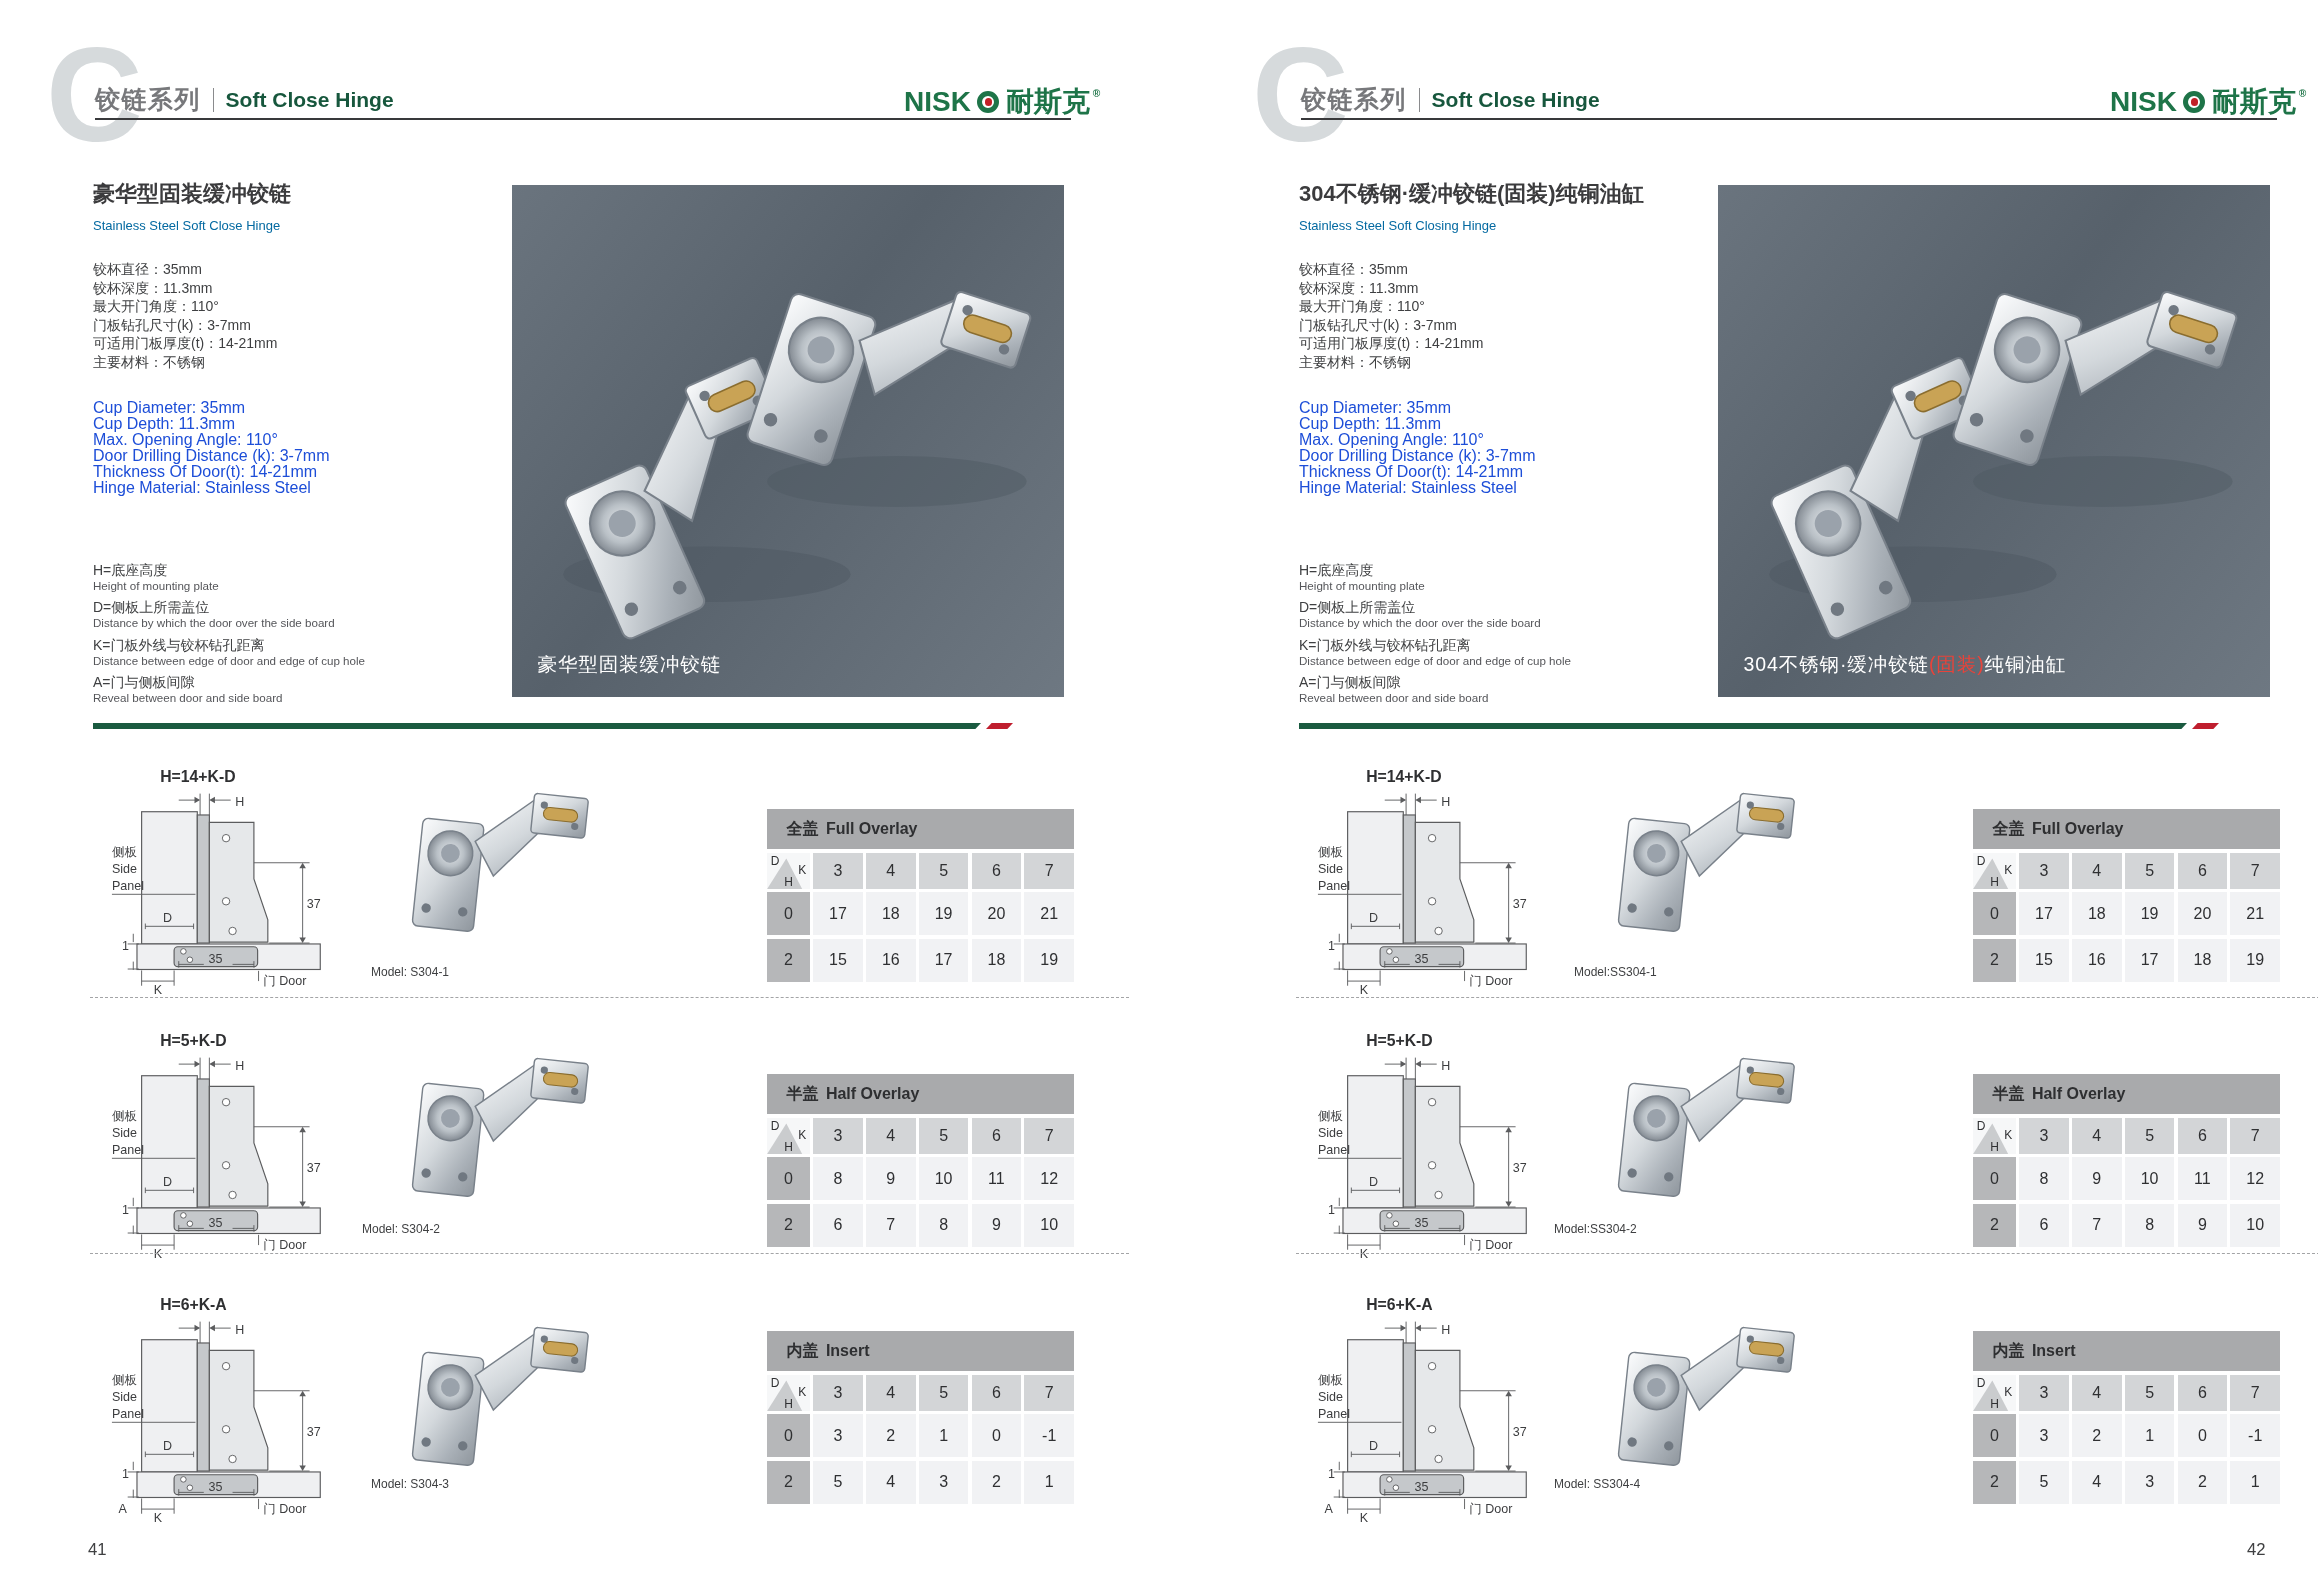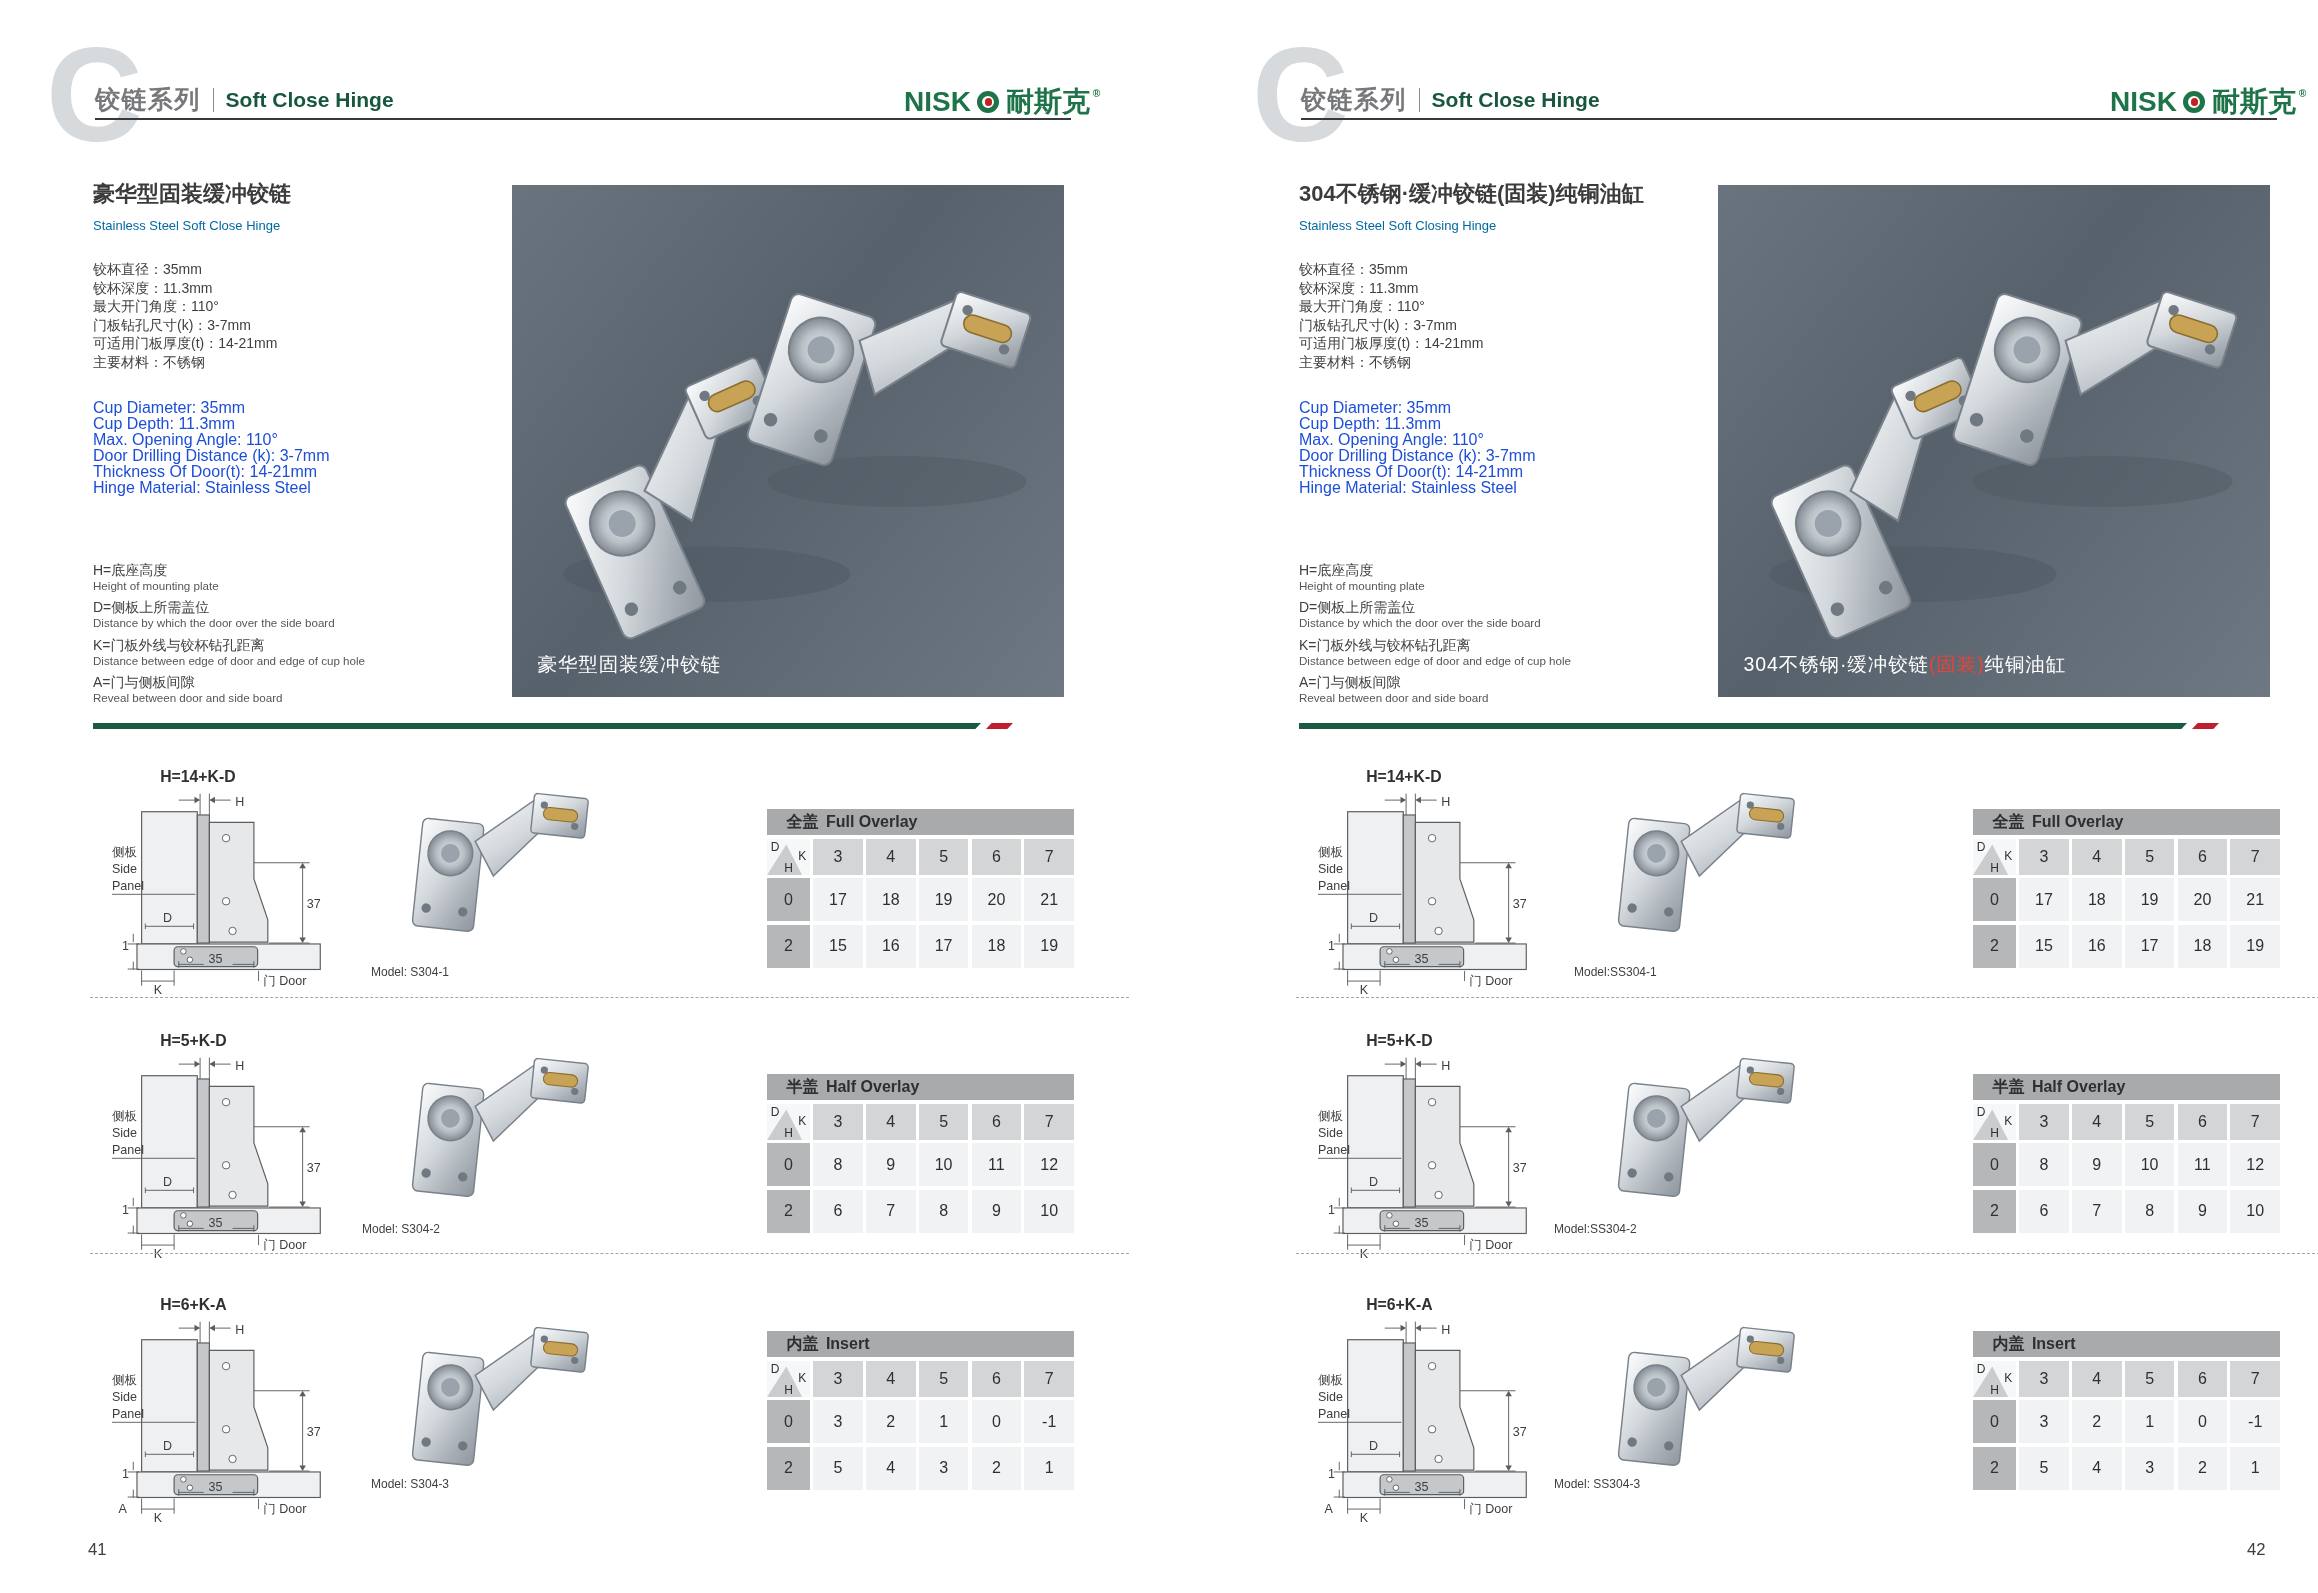--- a/index.html
+++ b/index.html
@@ -27,21 +27,21 @@
   
   .photo{background:linear-gradient(128deg,#6a747e 0%,#57616b 45%,#6e7882 100%);overflow:hidden}
   .cap{position:absolute;left:25.5px;bottom:19.5px;color:#fff;font-size:19.5px;letter-spacing:0.9px}
   .capred{color:#e8433a}
   
   .grn{background:#1a5a40;clip-path:polygon(0 0,100% 0,calc(100% - 5.6px) 100%,0 100%)}
   .redseg{background:#bf1e2e;clip-path:polygon(5.6px 0,100% 0,calc(100% - 5.6px) 100%,0 100%)}
   .dash{border-top:1.4px dashed #a3a4a6}
   
   .tbl{width:307px}
-  .tt{height:26px;background:#a9aaac;display:flex;align-items:center;padding-left:19.5px;gap:7.4px}
+  .tt{height:40px;background:#a9aaac;display:flex;align-items:center;padding-left:19.5px;gap:7.4px}
   .ttc,.tte{font-size:16px;color:#2e2f31;font-weight:bold}
   .tte{font-weight:bold}
   .grid{display:grid;grid-template-columns:43px repeat(5,1fr);gap:3.2px;margin-top:4.2px}
   .tc{display:flex;align-items:center;justify-content:center;font-size:16px;color:#2f3032;background:#f1f2f4;height:43px}
   .ch{background:#d3d5d7;height:36px}
   .rl{background:#b6b7b9}
   .corner{position:relative;background:#f6f7f8;height:36px;overflow:hidden}
   .tri{position:absolute;inset:0;background:#caccce;clip-path:polygon(0 100%,82% 100%,45% 15%)}
   .corner b{position:absolute;font-weight:400;font-size:12px;color:#2f3032}
   .cd{left:3.7px;top:0.9px}.ck{right:3.7px;top:10.2px}.chh{left:40%;bottom:0}
@@ -657,18 +657,18 @@
           <div class="tc">0</div>
           <div class="tc">-1</div>
         <div class="tc rl">2</div>
         <div class="tc">5</div>
           <div class="tc">4</div>
           <div class="tc">3</div>
           <div class="tc">2</div>
           <div class="tc">1</div>
       </div>
     </div>
-    <div class="abs model" style="left:348px;top:1477px">Model: SS304-3</div>
+    <div class="abs model" style="left:348px;top:1477px">Model: SS304-4</div>
 
     <div class="abs pnum" style="left:1041px;top:1540px">42</div>
   </div>
 </div>
 
 
 </body></html>

